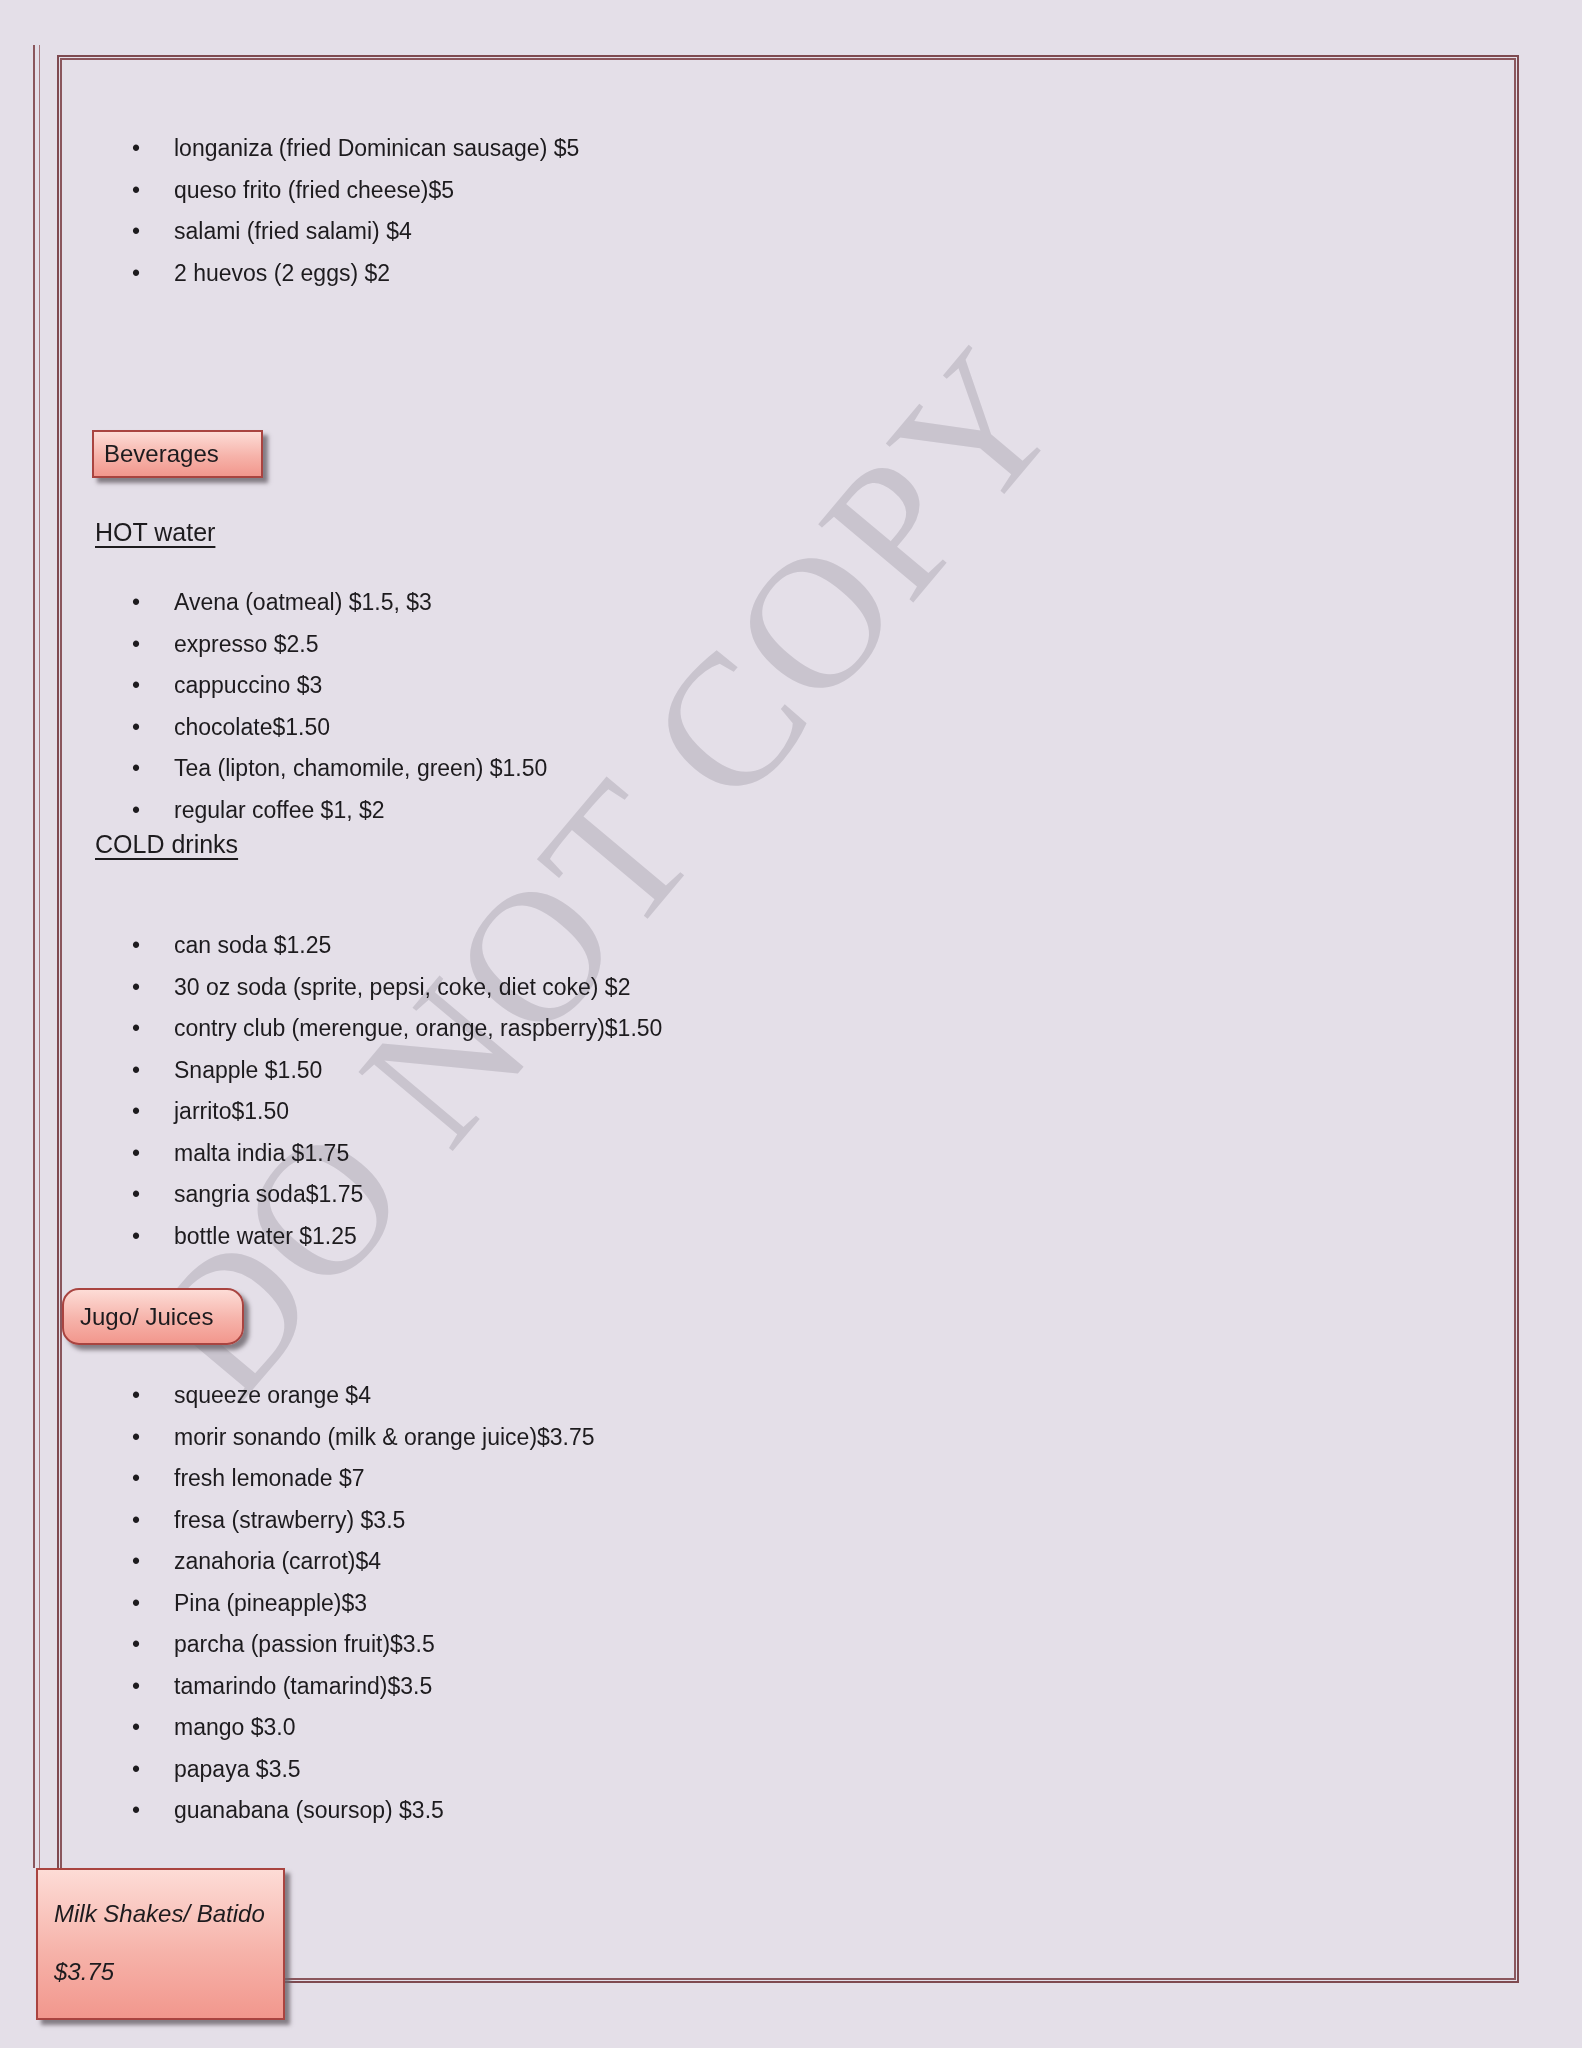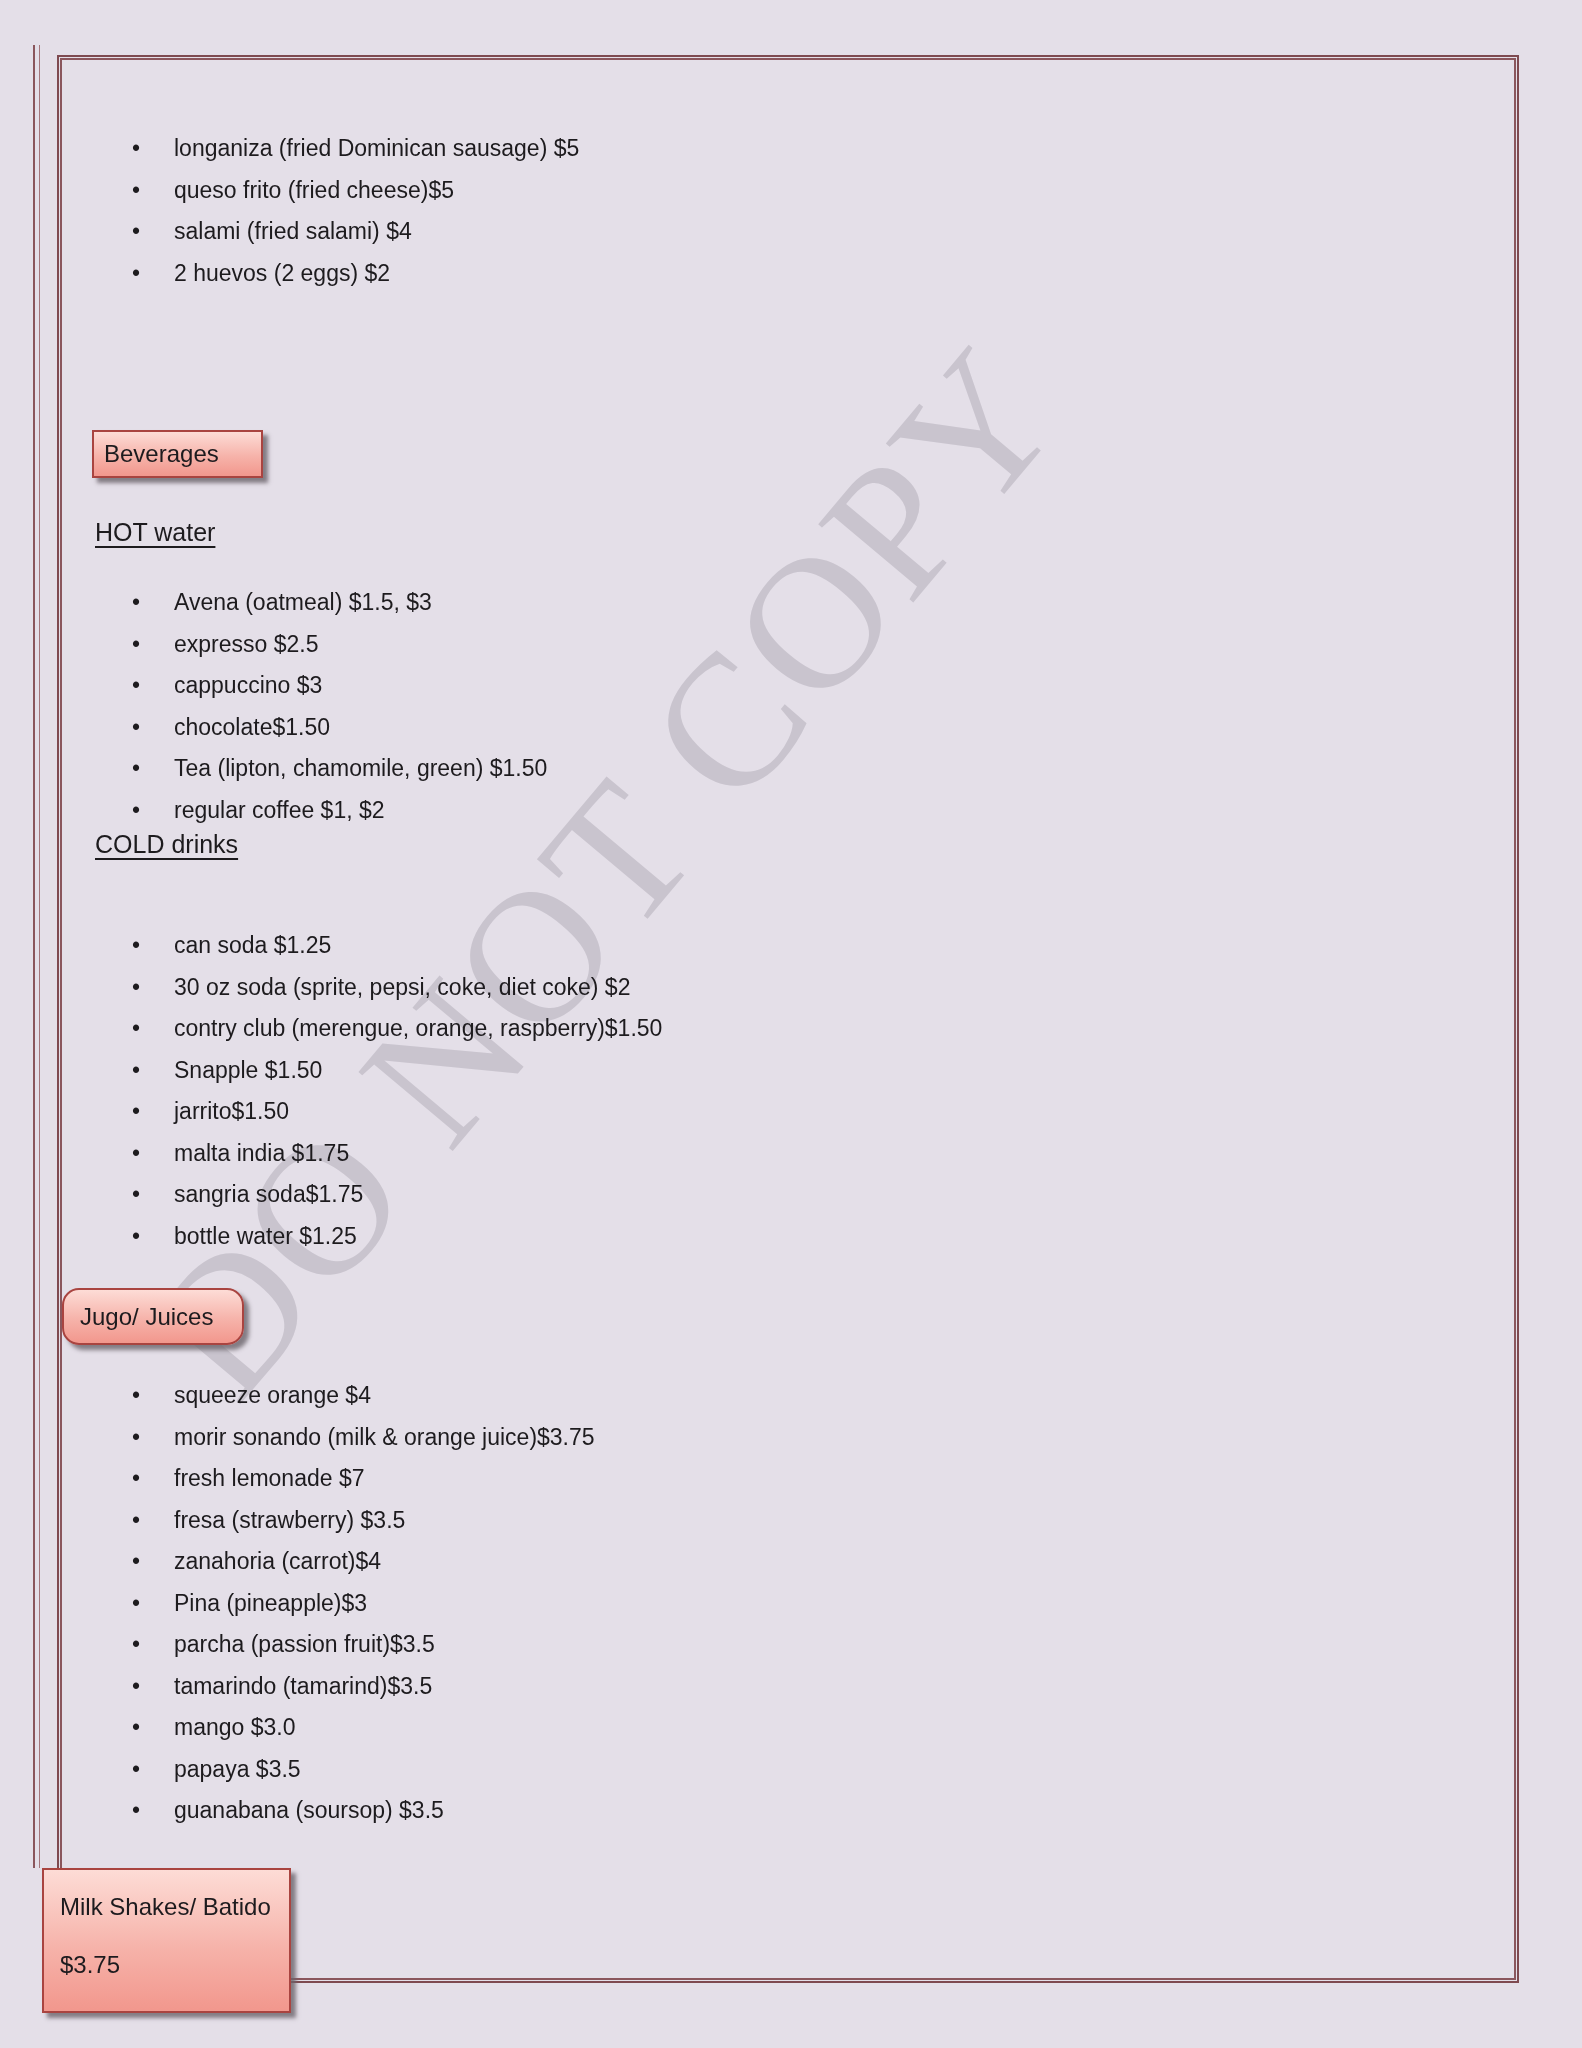--- a/index.html
+++ b/index.html
@@ -49,22 +49,22 @@
   .pink-box {
     position:absolute; box-sizing:content-box;
     background:linear-gradient(180deg,#fddcd6 0%, #f6b3aa 55%, #f2978d 100%);
     border:2px solid #a94440;
     box-shadow:5px 5px 4px rgba(108,100,108,0.8);
     display:flex; align-items:center; font-size:24px;
   }
   #beverages-box { left:92px; top:430px; width:157px; height:44px; padding-left:10px; }
   #juices-box    { left:62px; top:1288px; width:162px; height:53px; padding-left:16px;border-radius:17px; }
   #milk-box {
-    left:42px; top:1868px; width:229px; height:118px;
-    display:block; padding:23px 0 0 16px;
+    left:36px; top:1868px; width:229px; height:118px;
+    display:block; padding:30px 0 0 16px;font-style:italic;
   }
   #milk-box .milk-price { margin-top:30px; padding-right:16px; }
 </style>
 </head>
 <body>
 
 <div class="page">
 
   <div class="watermark">DO NOT COPY</div>
 

